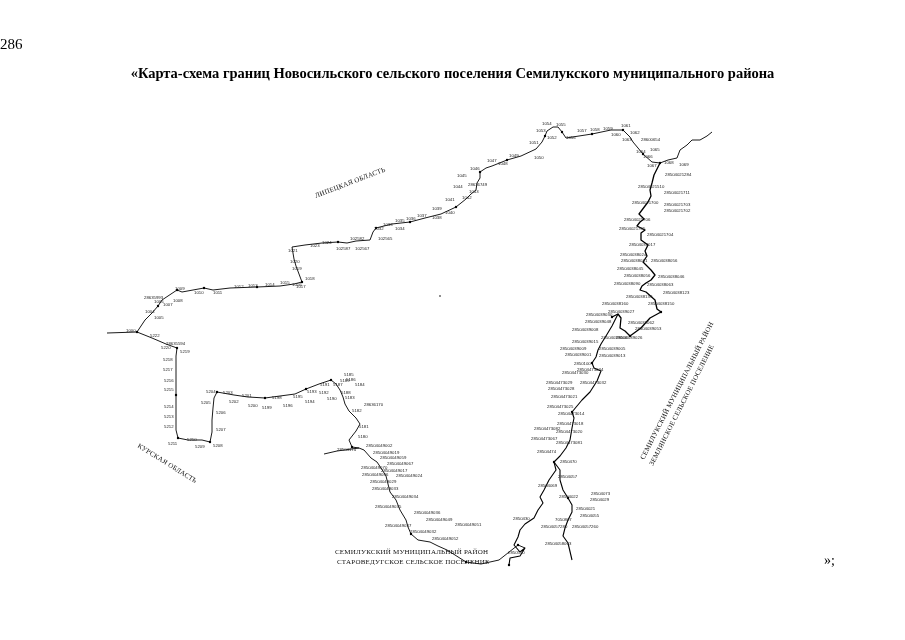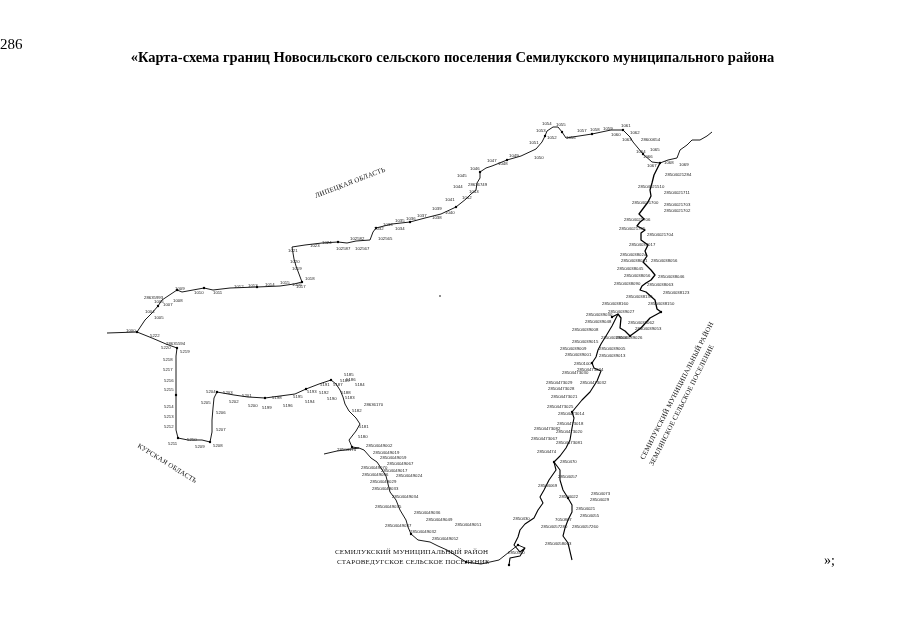--- a/index.html
+++ b/index.html
@@ -1,18 +1,18 @@
 <!DOCTYPE html>
 <html><head>
 <meta charset="utf-8">
 <style>
   html, body { margin: 0; padding: 0; background: #ffffff; }
   body { width: 905px; height: 640px; position: relative; overflow: hidden; font-family: "Liberation Serif", serif; color: #000; }
   .page-number { position: absolute; top: 36px; left: 0; width: 905px; text-align: left; font-size: 15px; }
-  .title { position: absolute; top: 48px; left: 0; width: 905px; text-align: center; font-size: 14.5px; font-weight: bold; line-height: 19px; }
+  .title { position: absolute; top: 64px; left: 0; width: 905px; text-align: center; font-size: 14.5px; font-weight: bold; line-height: 19px; }
   .map { position: absolute; left: 0; top: 0; width: 905px; height: 640px; }
   .closing { position: absolute; top: 553px; left: 824px; font-size: 14px; }
   .lbl { font-family: "Liberation Sans", sans-serif; font-size: 4.3px; fill: #222; }
   .region { font-family: "Liberation Serif", serif; font-size: 7px; fill: #111; letter-spacing: 0.2px; }
 </style>
 </head>
 <body>
 
 <div class="page-number">286</div>
 <div class="title">

